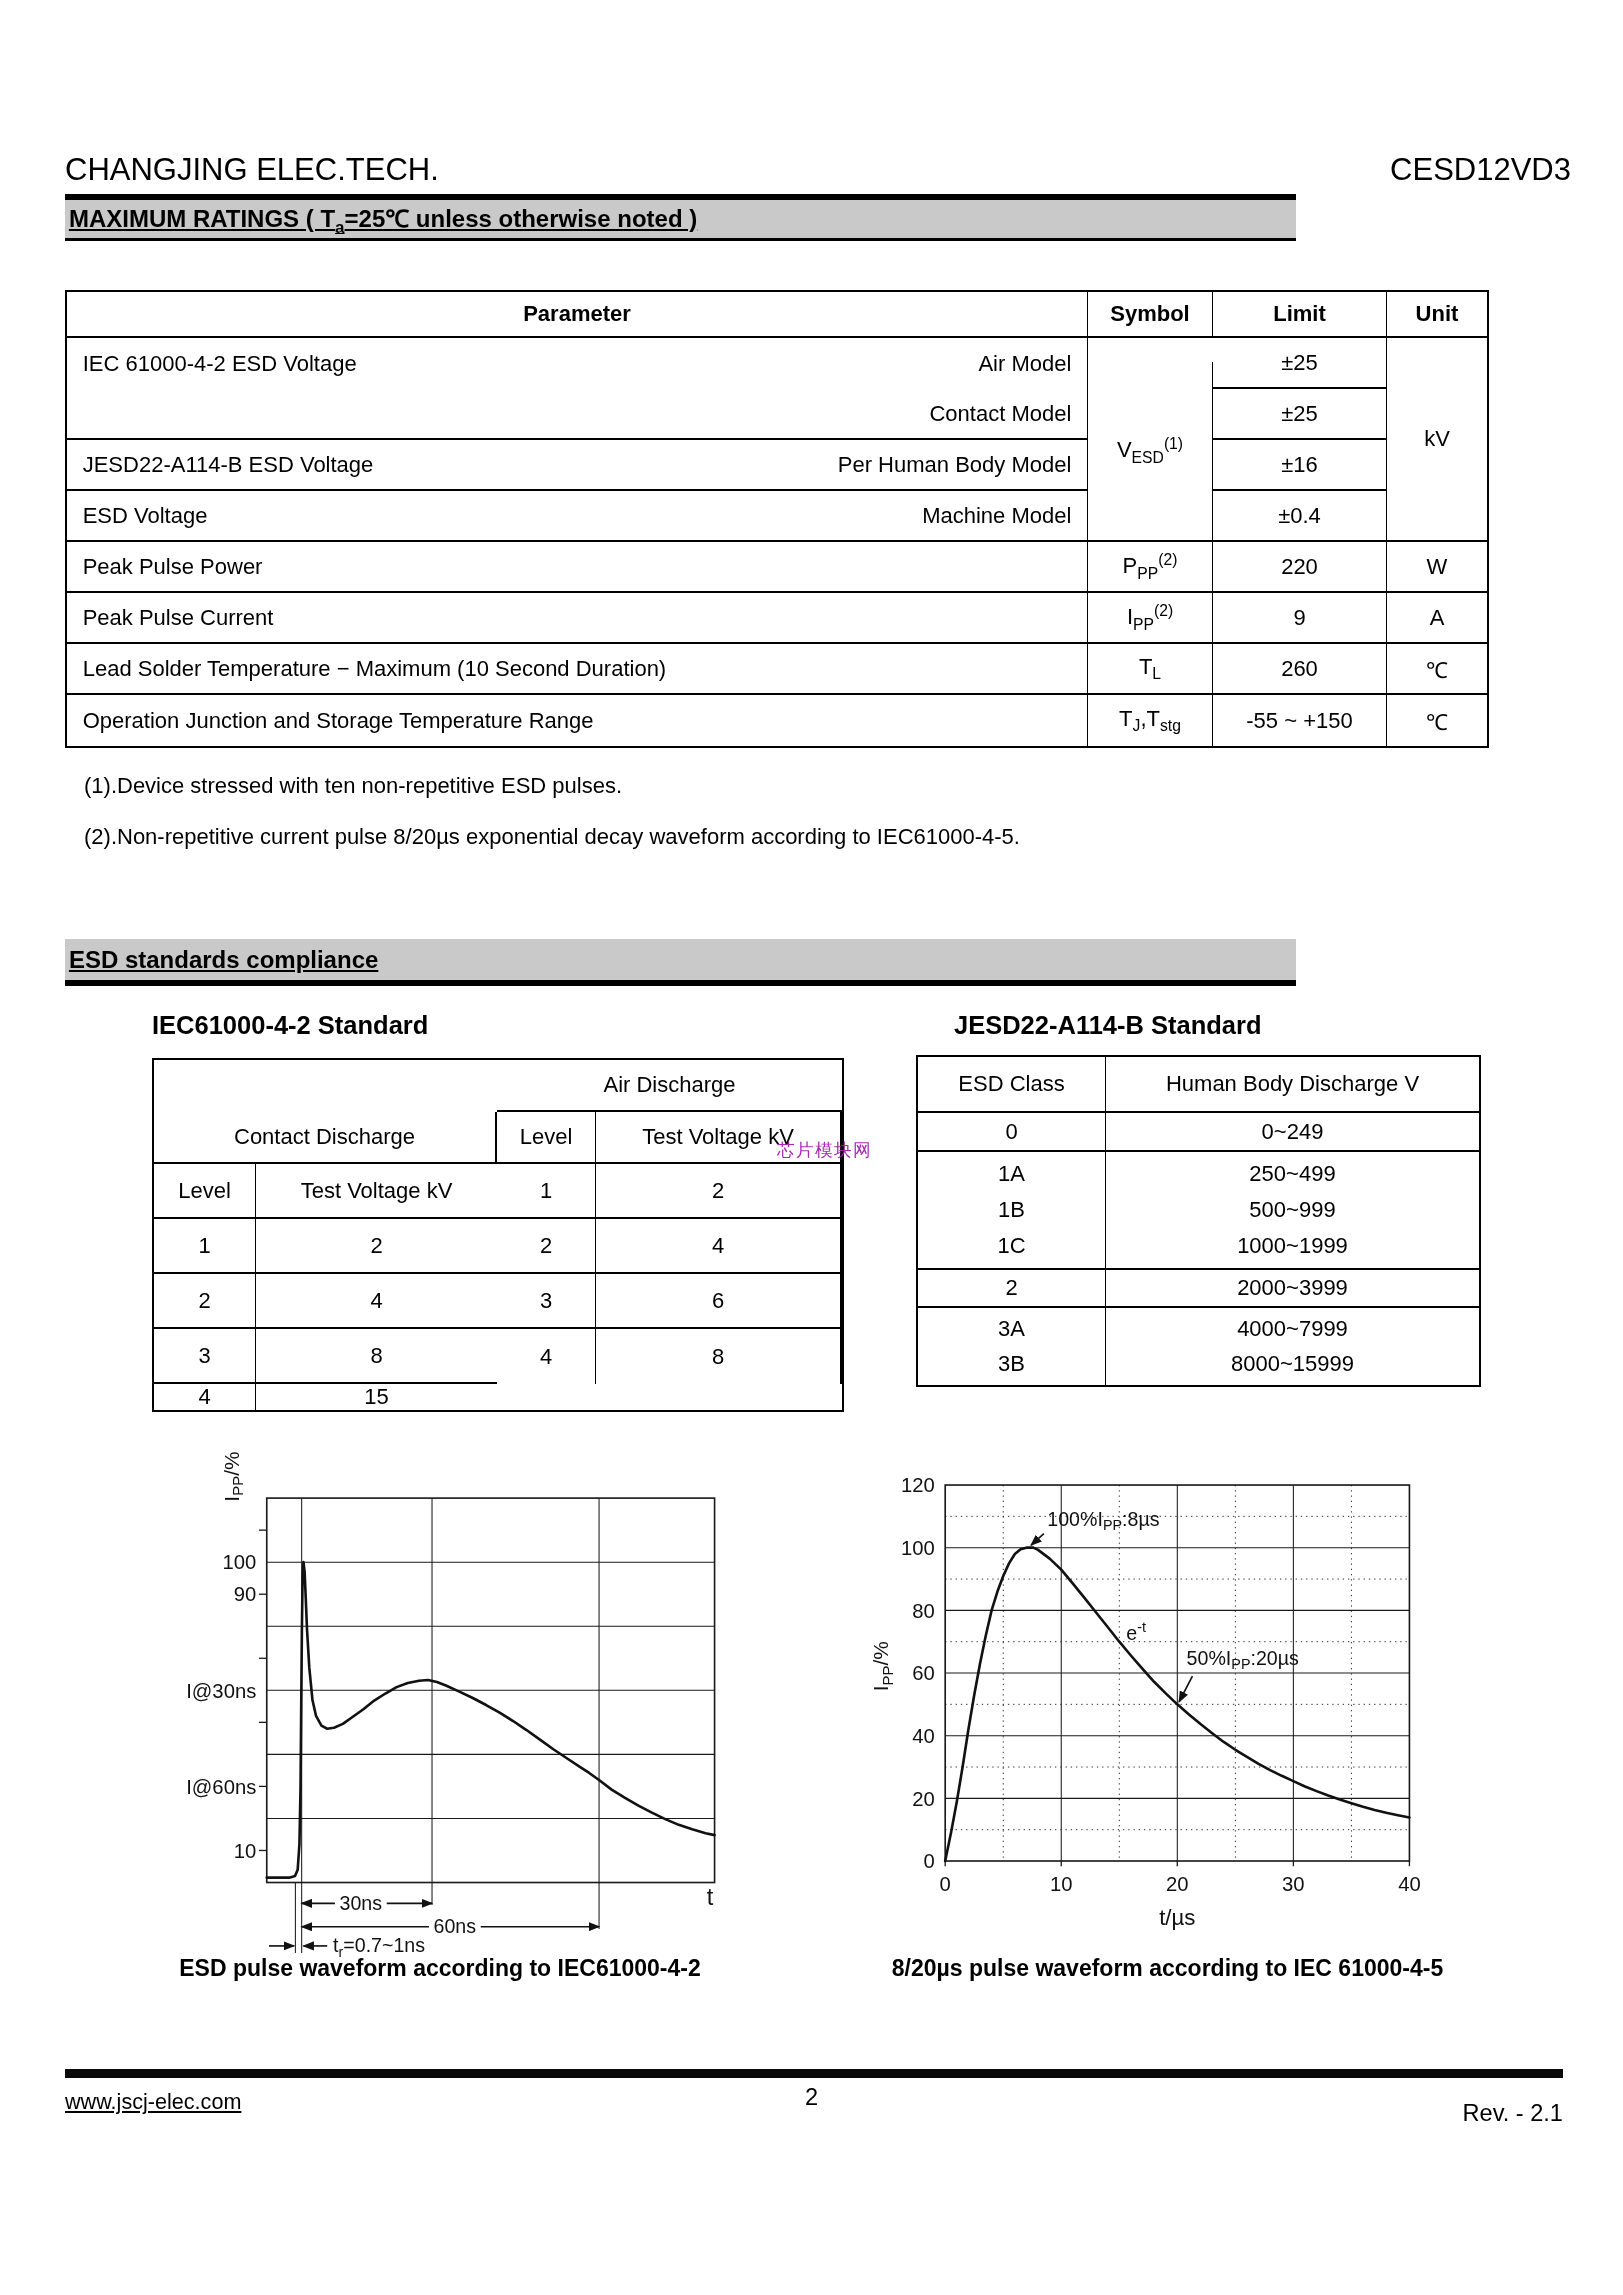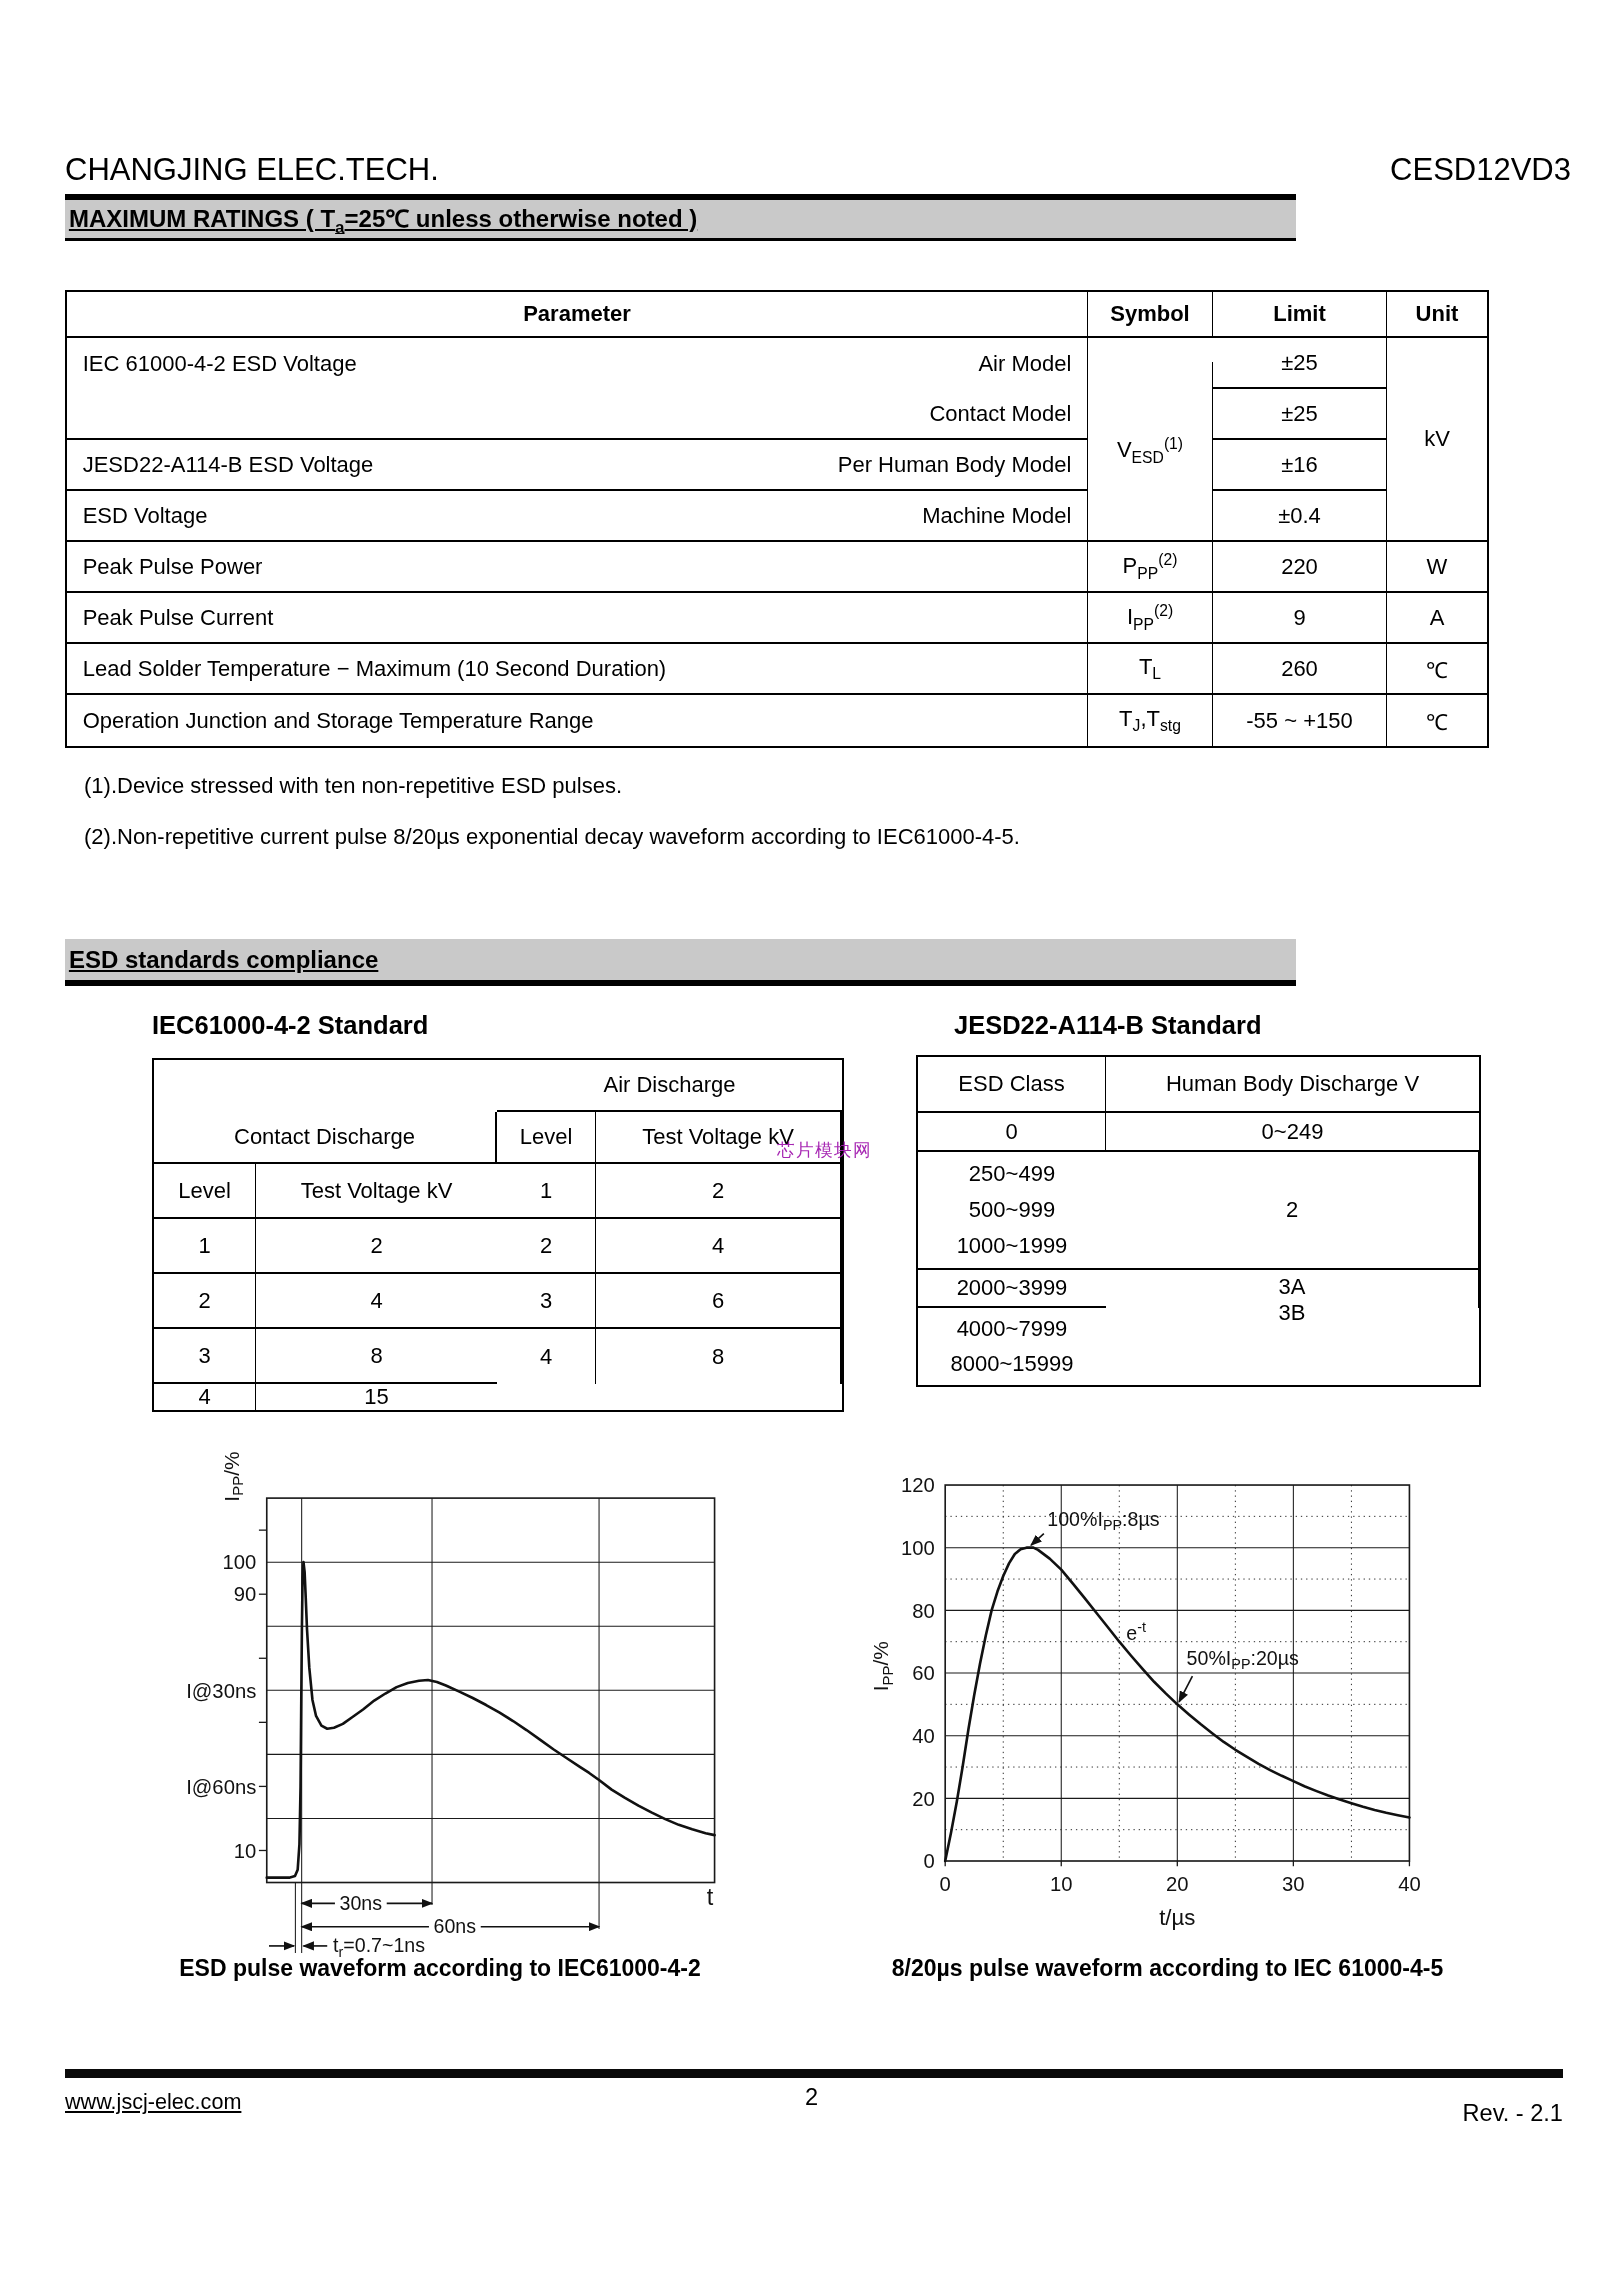--- a/index.html
+++ b/index.html
@@ -186,20 +186,25 @@
     <div class="cell c">15</div>
   </div>
 
   <div class="jesd">
     <div class="cell c br bb3">ESD Class</div>
     <div class="cell c bb3">Human Body Discharge V</div>
 
     <div class="cell c br bb3">0</div>
     <div class="cell c bb3">0~249</div>
 
+    <div class="stack br bb3">
+      <span>1A</span>
+      <span>1B</span>
+      <span>1C</span>
+    </div>
     <div class="stack bb3">
       <span>250~499</span>
       <span>500~999</span>
       <span>1000~1999</span>
     </div>
 
     <div class="cell c br bb3">2</div>
     <div class="cell c bb3">2000~3999</div>
 
     <div class="stack br">

